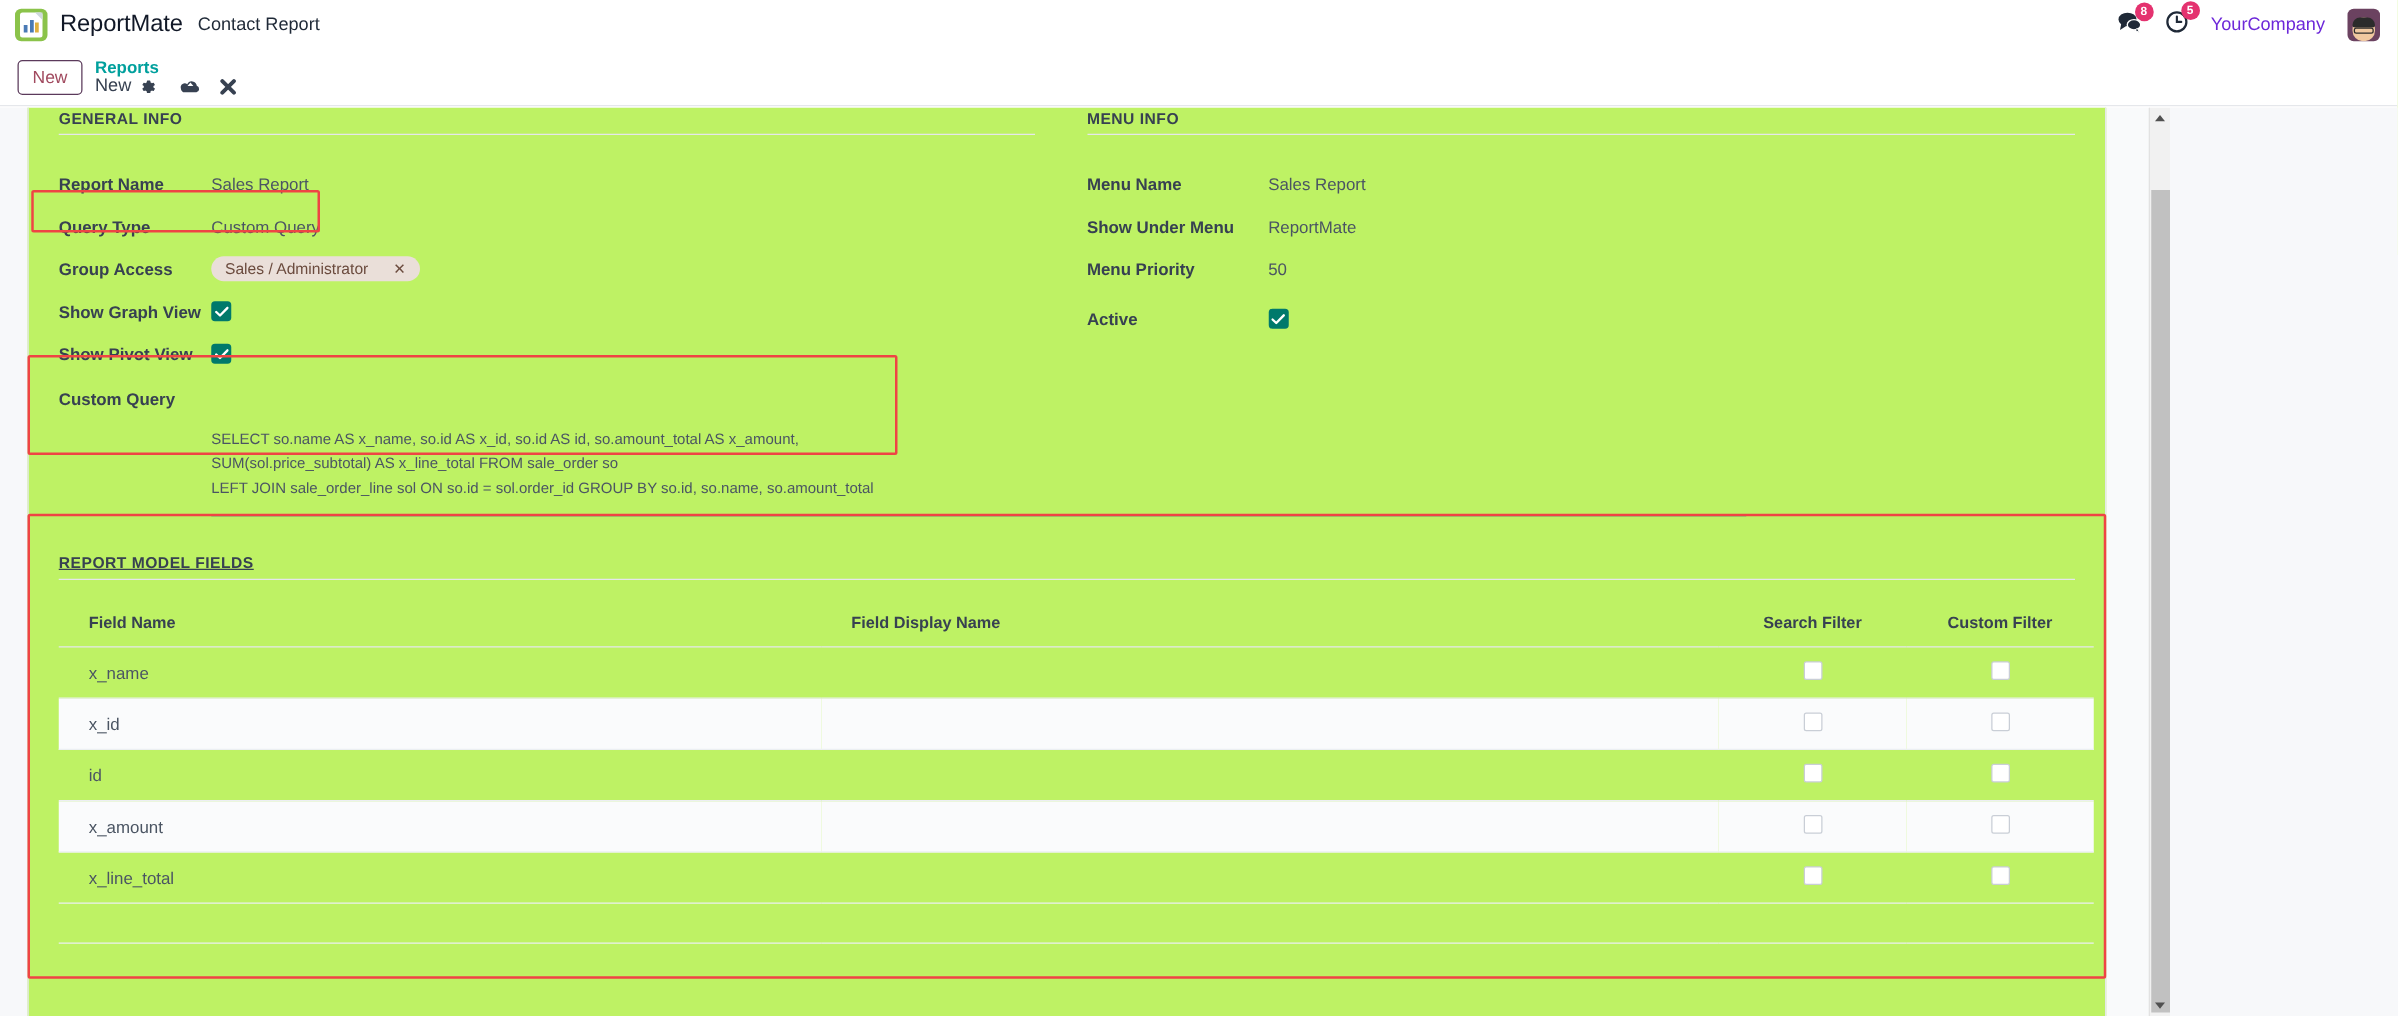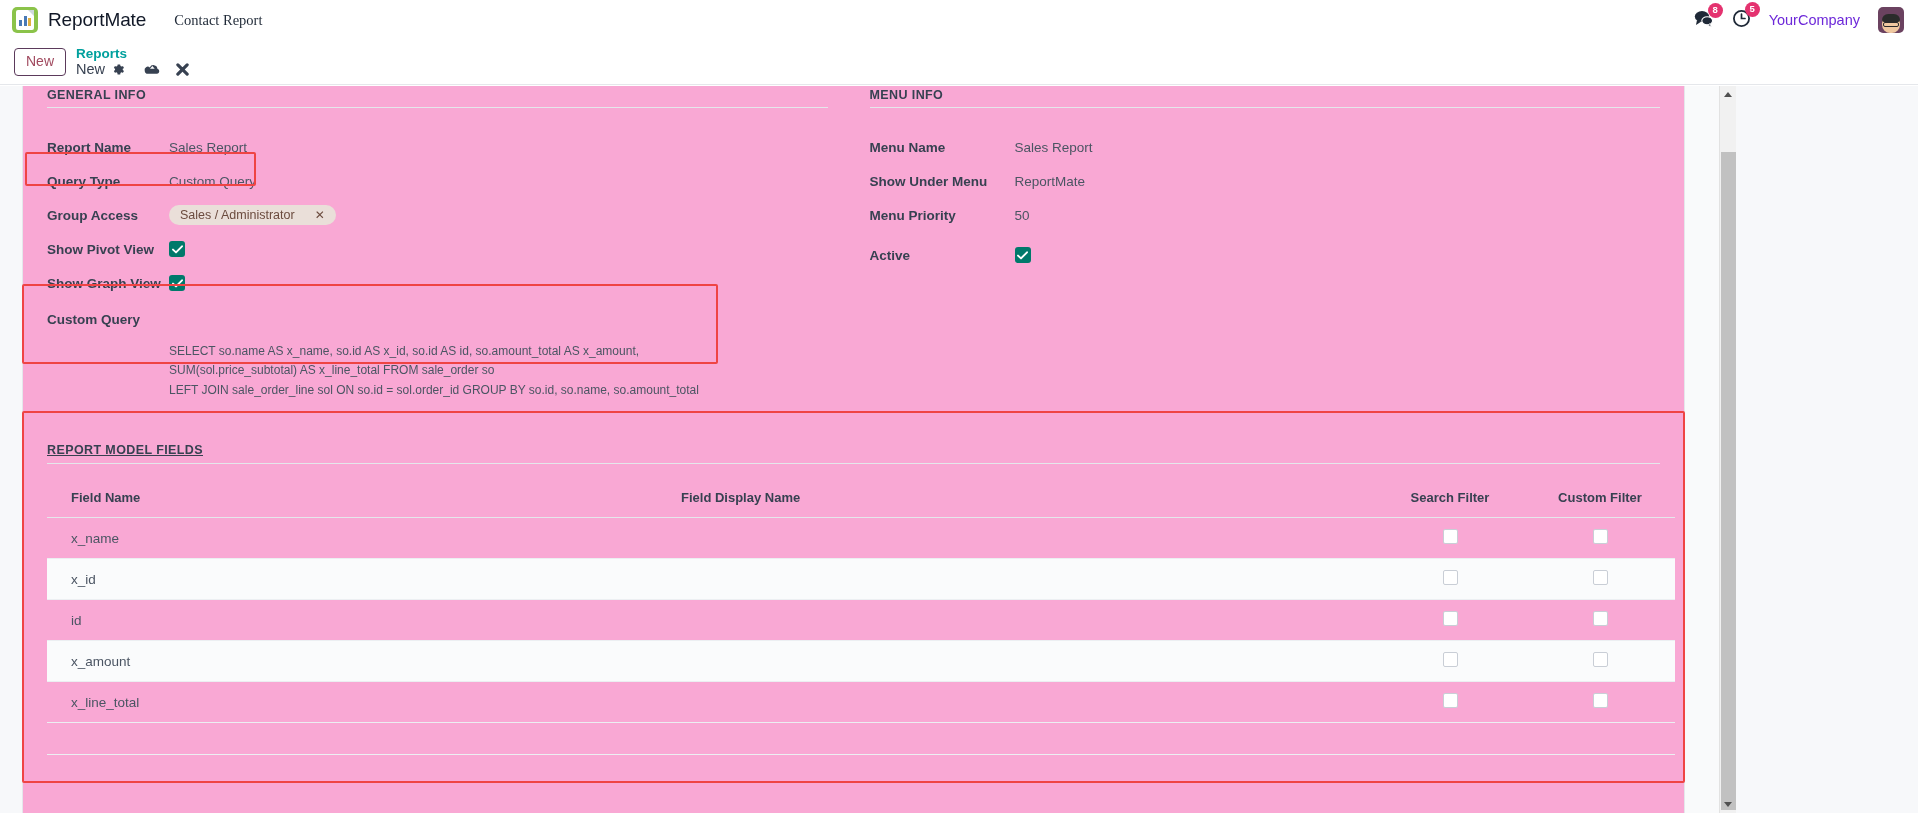--- a/index.html
+++ b/index.html
@@ -54,23 +54,22 @@
   }
   .brand-name {
     font-size: 19px;
     font-weight: 400;
     color: #111827;
     letter-spacing: -0.1px;
   }
   .nav-menu-item {
     font-size: 14.5px;
     color: #1f2937;
-    margin-left: 28px;
-    cursor: pointer;
-    font-family: Liberation Serif, serif;
+    margin-left: 12px;
+    cursor: pointer;
   }
   .nav-right {
     position: absolute;
     right: 14px;
     top: 0;
     height: 40px;
     display: flex;
     align-items: center;
     gap: 18px;
   }
@@ -189,21 +188,21 @@
     bottom: 0;
     background: #f9fafb;
     overflow: hidden;
   }
   .sheet {
     position: absolute;
     left: 22px;
     top: 0;
     width: 1663px;
     bottom: 0;
-    background: #f9a8d4;
+    background: #bef264;
     border-left: 1px solid #e5e7eb;
     border-right: 1px solid #e5e7eb;
     padding: 0 24px;
   }
 
   .group-row {
     display: flex;
     gap: 0;
   }
   .col-left  { width: 50%; padding-right: 26px; }
@@ -504,30 +503,30 @@
 
         <div class="field-row">
           <span class="field-label">Group Access</span>
           <span class="tag">
             <span>Sales / Administrator</span>
             <span class="tag-x">✕</span>
           </span>
         </div>
 
         <div class="field-row">
-          <span class="field-label">Show Pivot View</span>
+          <span class="field-label">Show Graph View</span>
           <span class="cbox">
             <svg width="11" height="9" viewBox="0 0 11 9">
                 <path d="M1 4.6 L4 7.4 L10 1.3" stroke="#ffffff" stroke-width="1.9" fill="none" stroke-linecap="round" stroke-linejoin="round"></path>
               </svg>
           </span>
         </div>
 
         <div class="field-row">
-          <span class="field-label">Show Graph View</span>
+          <span class="field-label">Show Pivot View</span>
           <span class="cbox">
             <svg width="11" height="9" viewBox="0 0 11 9">
                 <path d="M1 4.6 L4 7.4 L10 1.3" stroke="#ffffff" stroke-width="1.9" fill="none" stroke-linecap="round" stroke-linejoin="round"></path>
               </svg>
           </span>
         </div>
       </div>
 
       <div class="col-right">
         <div class="group-title">MENU INFO</div>

